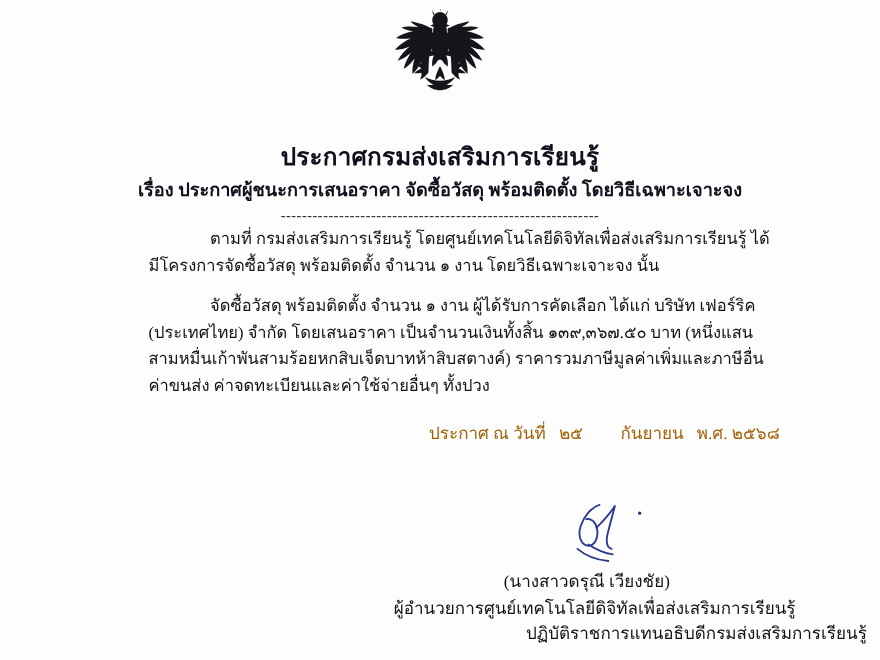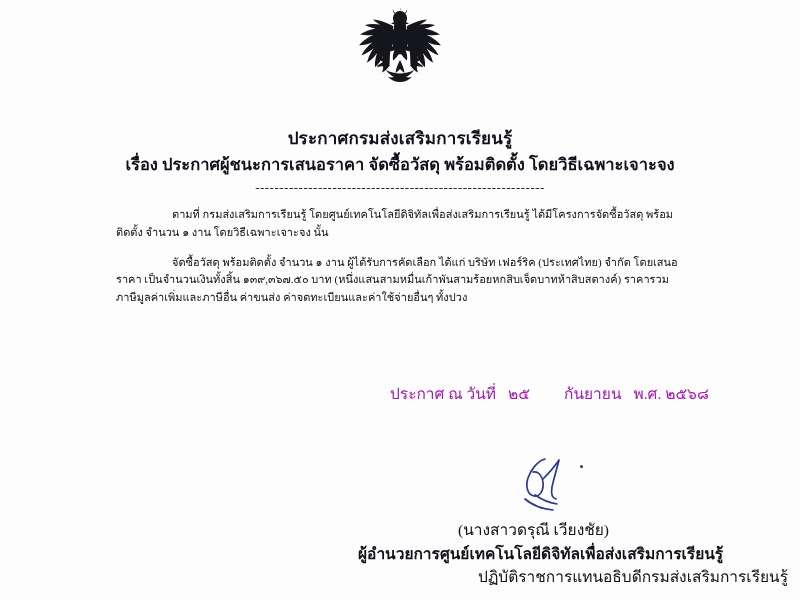--- a/index.html
+++ b/index.html
@@ -37,21 +37,21 @@
   }
 
   .heading-block {
     position: absolute;
     top: 126px;
     left: 0;
     width: 800px;
     text-align: center;
   }
   .title-line {
-    font-size: 17px;
+    font-size: 22px;
     font-weight: bold;
     letter-spacing: 0.2px;
     line-height: 1.55;
     color: #10101c;
   }
   .subtitle-line {
     font-size: 16.5px;
     font-weight: bold;
     line-height: 1.55;
     color: #10101c;
@@ -62,44 +62,44 @@
     color: #17171f;
     margin-top: 2px;
     line-height: 1.2;
     white-space: nowrap;
     overflow: hidden;
   }
 
   .body-block {
     position: absolute;
     top: 206px;
-    left: 116px;
+    left: 135px;
     width: 570px;
-    font-size: 11px;
+    font-size: 15px;
     line-height: 1.62;
     color: #111118;
   }
   .para {
     margin: 0 0 12px 0;
     text-align: left;
   }
   .para.indent {
     text-indent: 56px;
   }
   .para.p2 {
     margin-bottom: 28px;
   }
 
   .announce-date {
     position: absolute;
     top: 381px;
     left: 390px;
     width: 330px;
     font-size: 15.5px;
-    color: #a21caf;
+    color: #a16207;
     white-space: nowrap;
   }
   .announce-date .spacer {
     display: inline-block;
     width: 34px;
   }
   .announce-date .spacer-sm {
     display: inline-block;
     width: 12px;
   }
@@ -134,21 +134,20 @@
     text-align: left;
     font-size: 15.5px;
     line-height: 1.52;
     color: #111118;
   }
   .signer-name {
     padding-left: 140px;
   }
   .signer-role1 {
     padding-left: 40px;
-    font-weight: bold;
   }
   .signer-role2 {
     padding-left: 62px;
     text-align: right;
   }
 </style>
 </head>
 <body>
 
 <div class="page">

